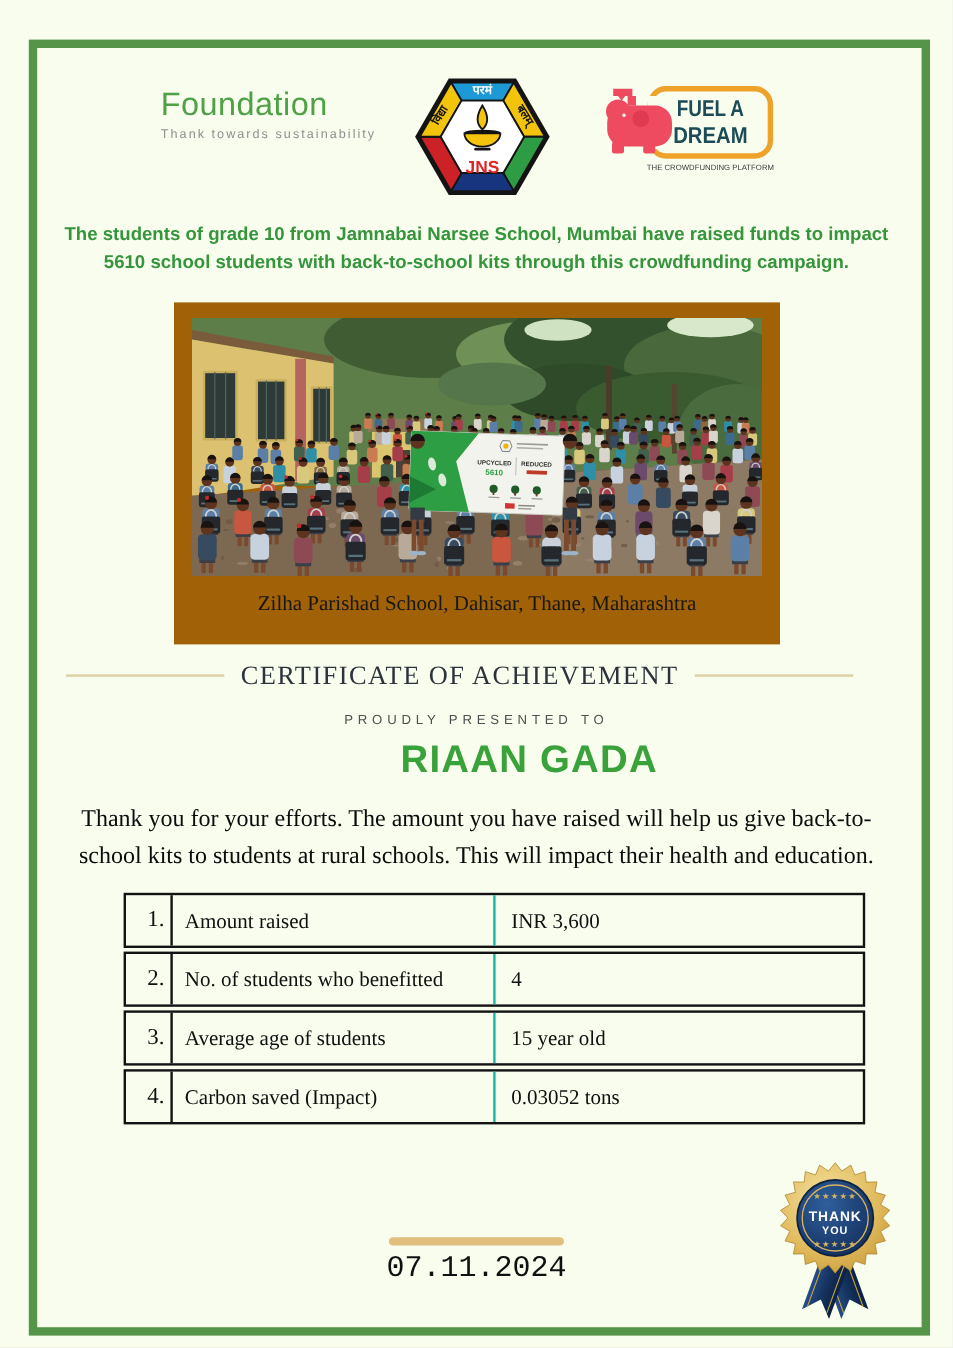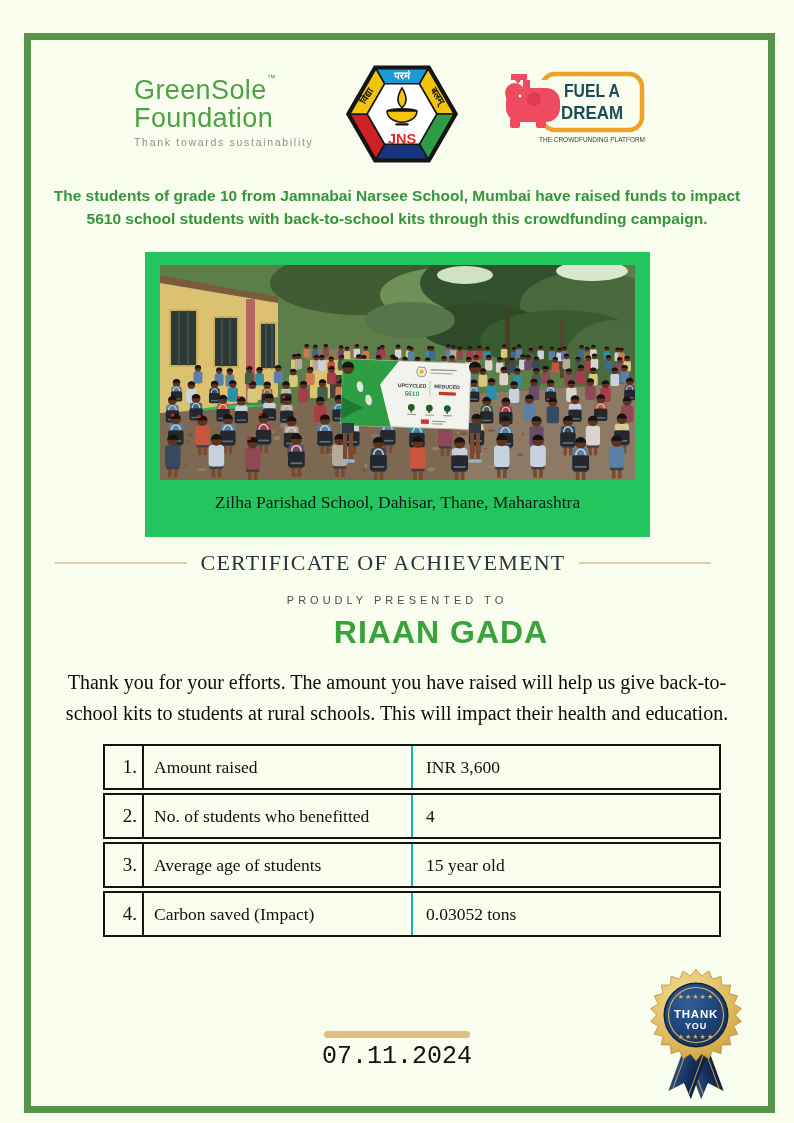--- a/index.html
+++ b/index.html
@@ -15,21 +15,21 @@
   .gs-found{font-size:27px;letter-spacing:.4px;}
   .gs-tag{font-size:10.5px;color:#8f8f8f;letter-spacing:1.7px;margin-top:5px;}
 
   .jns-box{left:344px;top:56px;}
   .fad-box{left:498px;top:66px;}
 
   .intro{left:40px;top:184px;width:714px;text-align:center;color:#35953b;font-weight:bold;
          font-size:15.5px;line-height:1.5;}
 
   
-  .panel{left:145px;top:252px;width:505px;height:285px;background:#22c55e;}
+  .panel{left:145px;top:252px;width:505px;height:285px;background:#a16207;}
   .photo{position:absolute;left:15px;top:13px;}
   .caption{position:absolute;left:0;top:240px;width:505px;text-align:center;
            font-family:"Liberation Serif",serif;font-size:17.5px;color:#171717;}
 
   
   .title-row{left:0;top:550px;width:766px;display:flex;align-items:center;justify-content:center;gap:14px;}
   .title-line{width:132px;height:2px;background:#ddd0a5;}
   .cert-title{font-family:"Liberation Serif",serif;font-size:22px;letter-spacing:1.2px;color:#2d333c;}
   .presented{left:0;top:594px;width:794px;text-align:center;font-size:11px;letter-spacing:4px;color:#4f4f4f;}
   .recipient{left:0;top:614px;width:794px;text-align:center;font-size:32px;font-weight:600;
@@ -53,21 +53,20 @@
   .badge{left:645px;top:958px;}
   svg text{font-family:"Liberation Sans",sans-serif;}
 </style>
 </head>
 <body>
 
 <div class="page">
   <div class="abs frame"></div>
 
   <div class="abs gs-logo">
-    <div class="gs-name"><span>GreenSole</span><sup>™</sup></div>
     <div class="gs-found">Foundation</div>
     <div class="gs-tag">Thank towards sustainability</div>
   </div>
 
   <div class="abs jns-box">
     <svg width="116" height="116" viewBox="-60 -60 120 120">
       <polygon points="29,-50.2 58,0 29,50.2 -29,50.2 -58,0 -29,-50.2" fill="#141414"></polygon>
       <polygon points="-27,-46.8 27,-46.8 18,-31.2 -18,-31.2" fill="#1d9ad6" stroke="#141414" stroke-width="1.6"></polygon>
       <polygon points="27,-46.8 54,0 36,0 18,-31.2" fill="#f2c40c" stroke="#141414" stroke-width="1.6"></polygon>
       <polygon points="54,0 27,46.8 18,31.2 36,0" fill="#2e9c44" stroke="#141414" stroke-width="1.6"></polygon>

